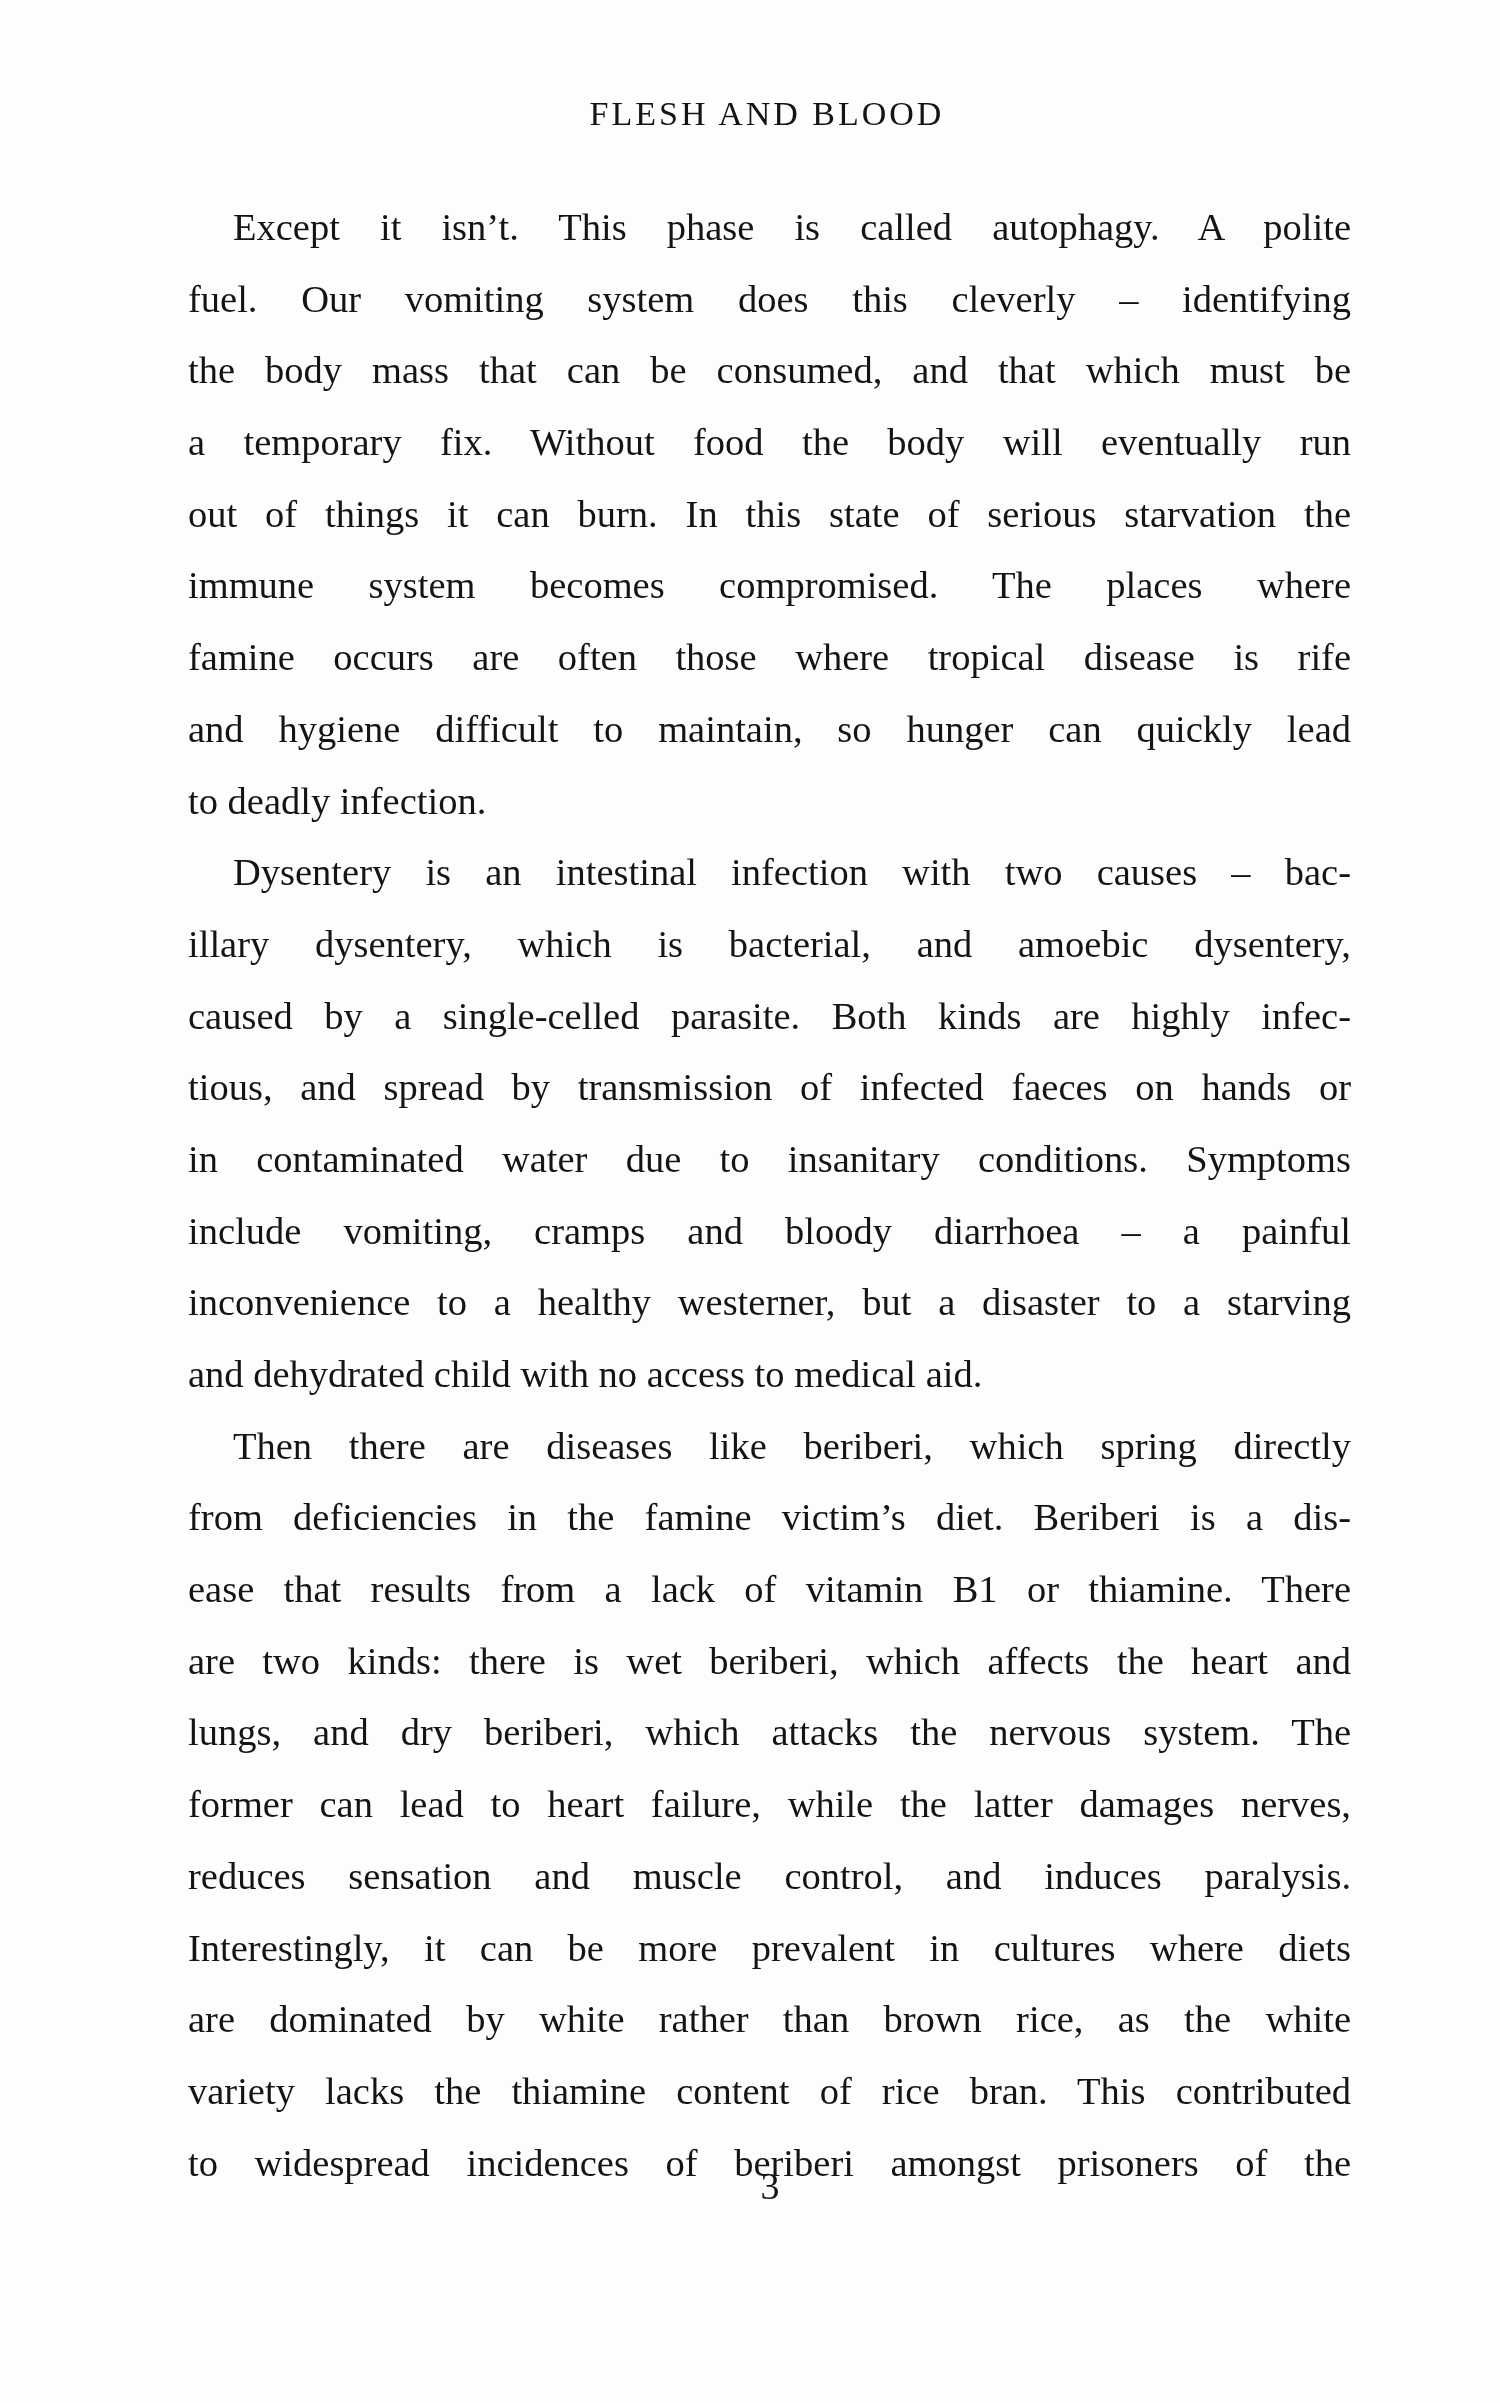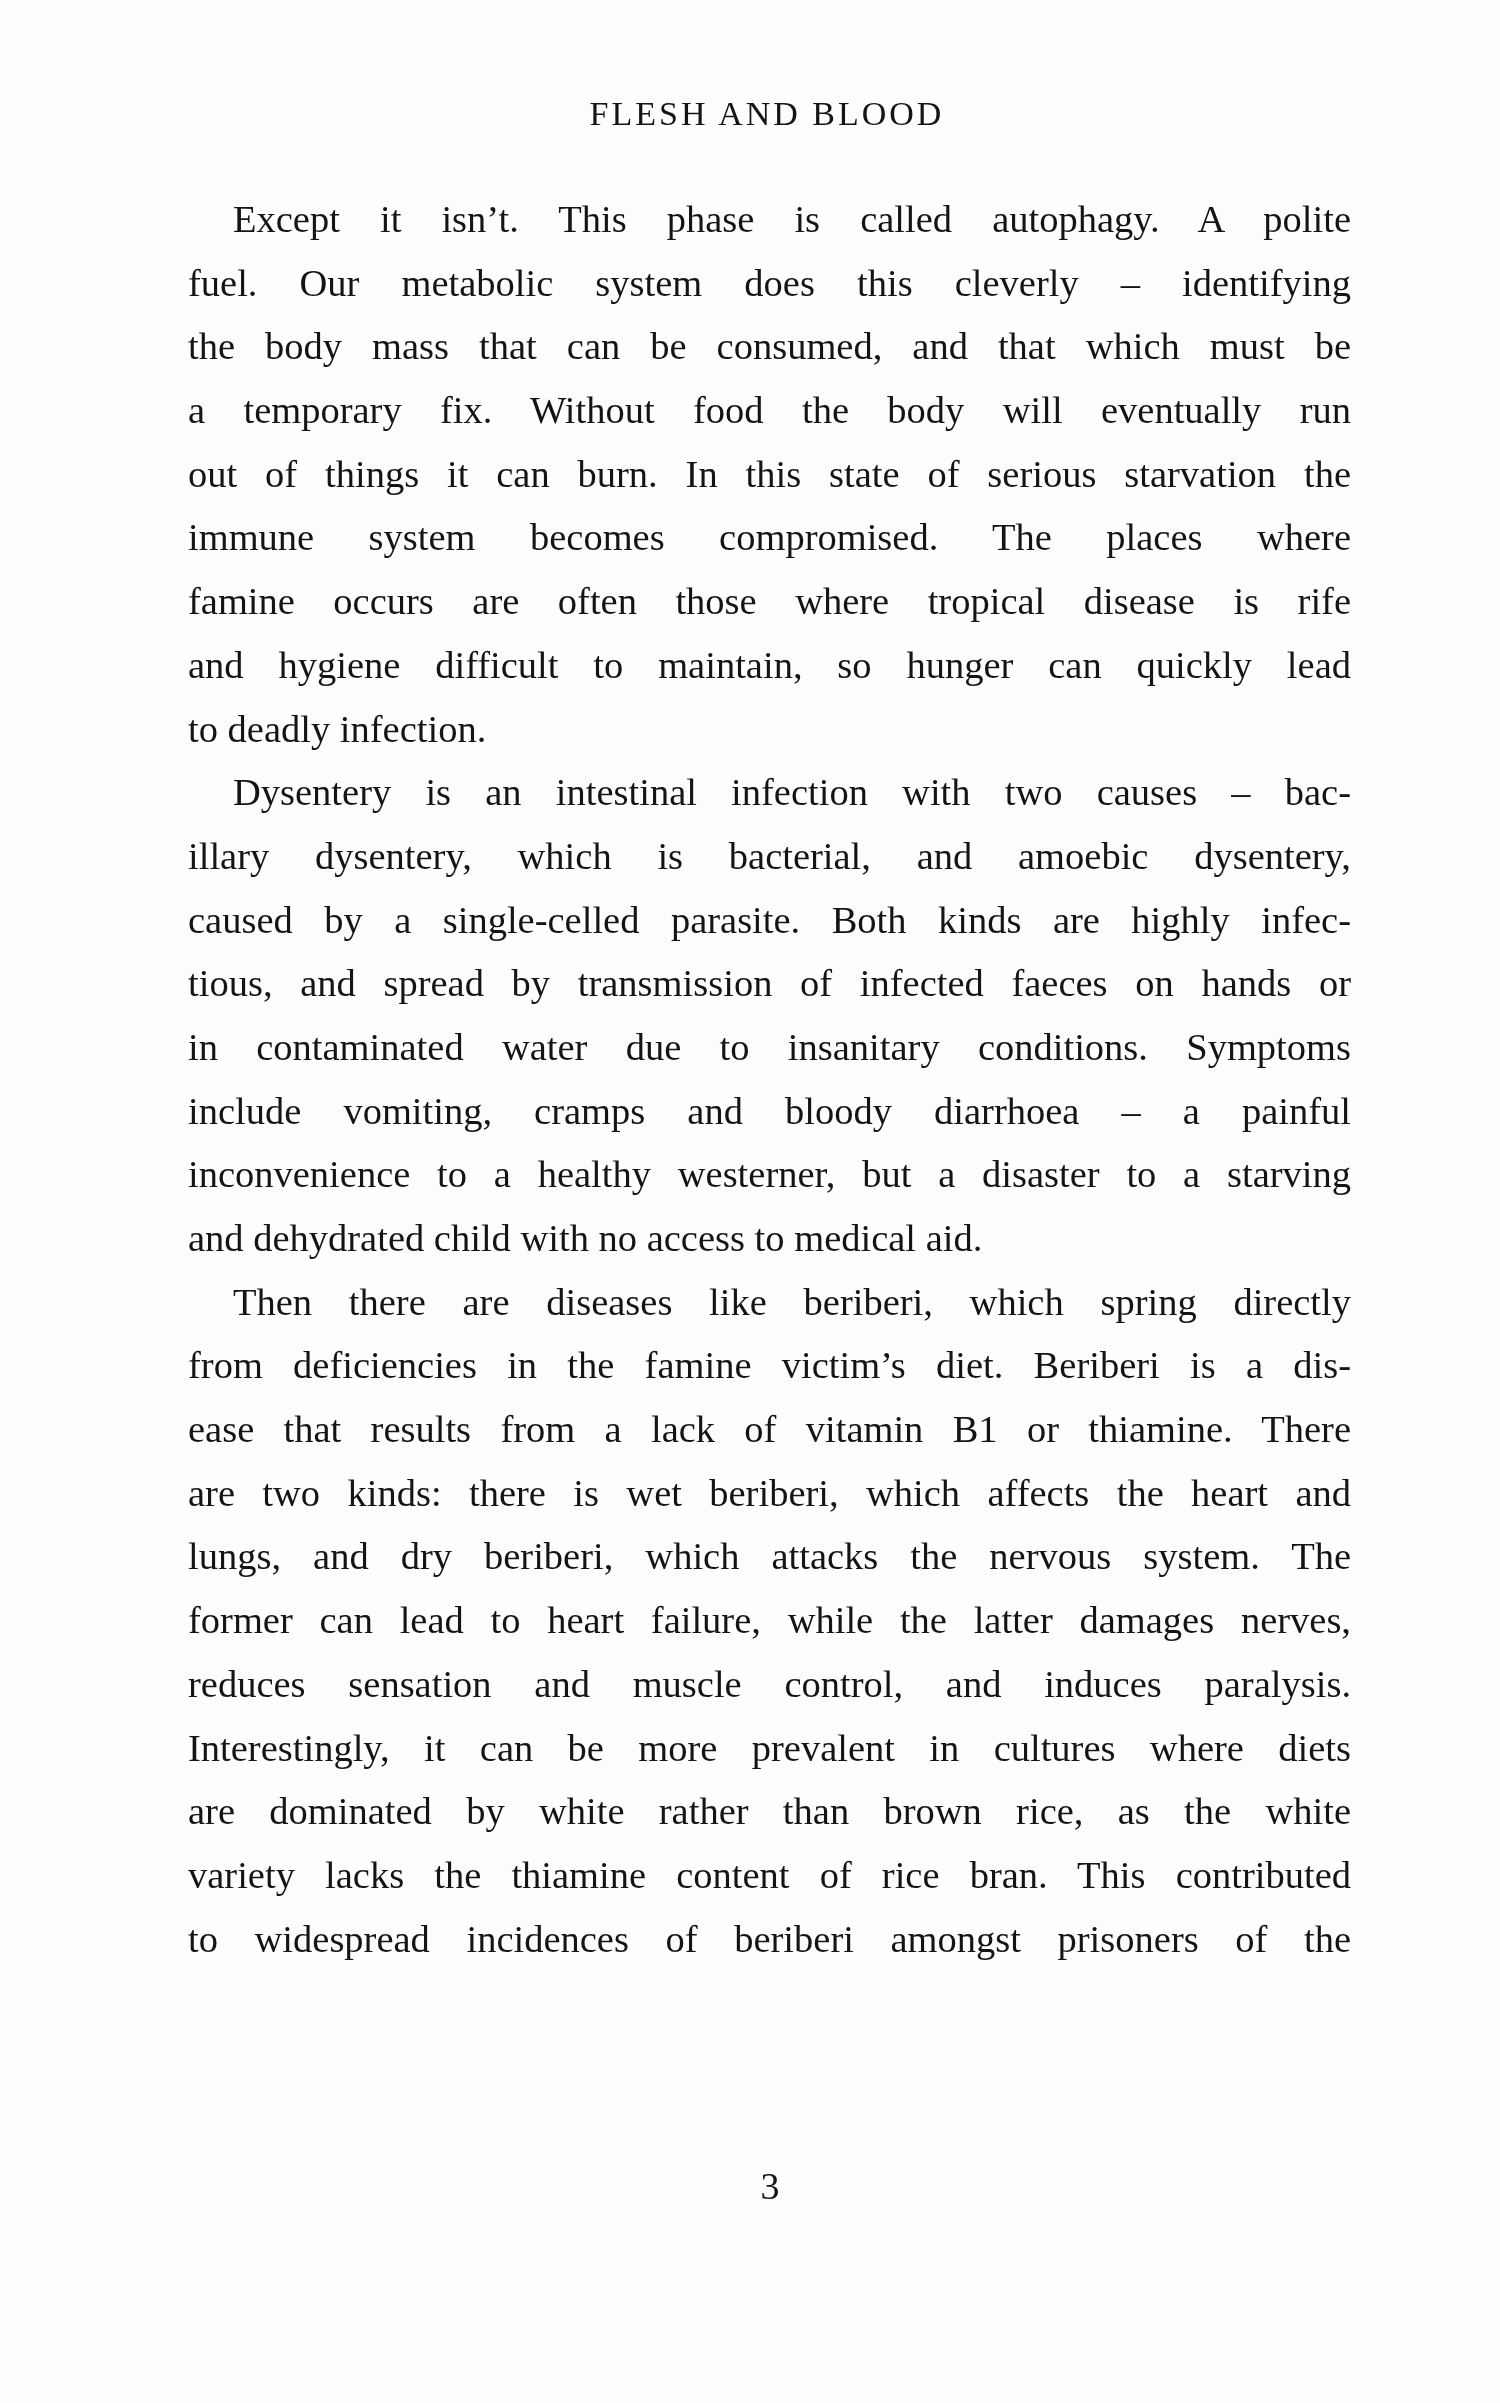--- a/index.html
+++ b/index.html
@@ -36,20 +36,21 @@
     }
     .line {
       display: block;
       height: 63.7px;
       line-height: 46px;
       font-size: 38.5px;
       text-align: justify;
       text-align-last: justify;
       white-space: nowrap;
       overflow: visible;
+      margin-top: 8px;
     }
     .line.first {
       padding-left: 45px;
     }
     .line.last {
       text-align-last: left;
     }
     .page-number {
       position: absolute;
       left: 0;
@@ -63,21 +64,21 @@
     }
   </style>
 </head>
 <body>
 
 <div class="running-head">FLESH AND BLOOD</div>
 
 <div class="text-block">
   <div class="paragraph">
     <span class="line first">Except it isn’t. This phase is called autophagy. A polite</span>
-    <span class="line">fuel. Our metabolic system does this cleverly – identifying</span>
+    <span class="line">fuel. Our vomiting system does this cleverly – identifying</span>
     <span class="line">the body mass that can be consumed, and that which must be</span>
     <span class="line">a temporary fix. Without food the body will eventually run</span>
     <span class="line">out of things it can burn. In this state of serious starvation the</span>
     <span class="line">immune system becomes compromised. The places where</span>
     <span class="line">famine occurs are often those where tropical disease is rife</span>
     <span class="line">and hygiene difficult to maintain, so hunger can quickly lead</span>
     <span class="line last">to deadly infection.</span>
   </div>
   <div class="paragraph">
     <span class="line first">Dysentery is an intestinal infection with two causes – bac-</span>

